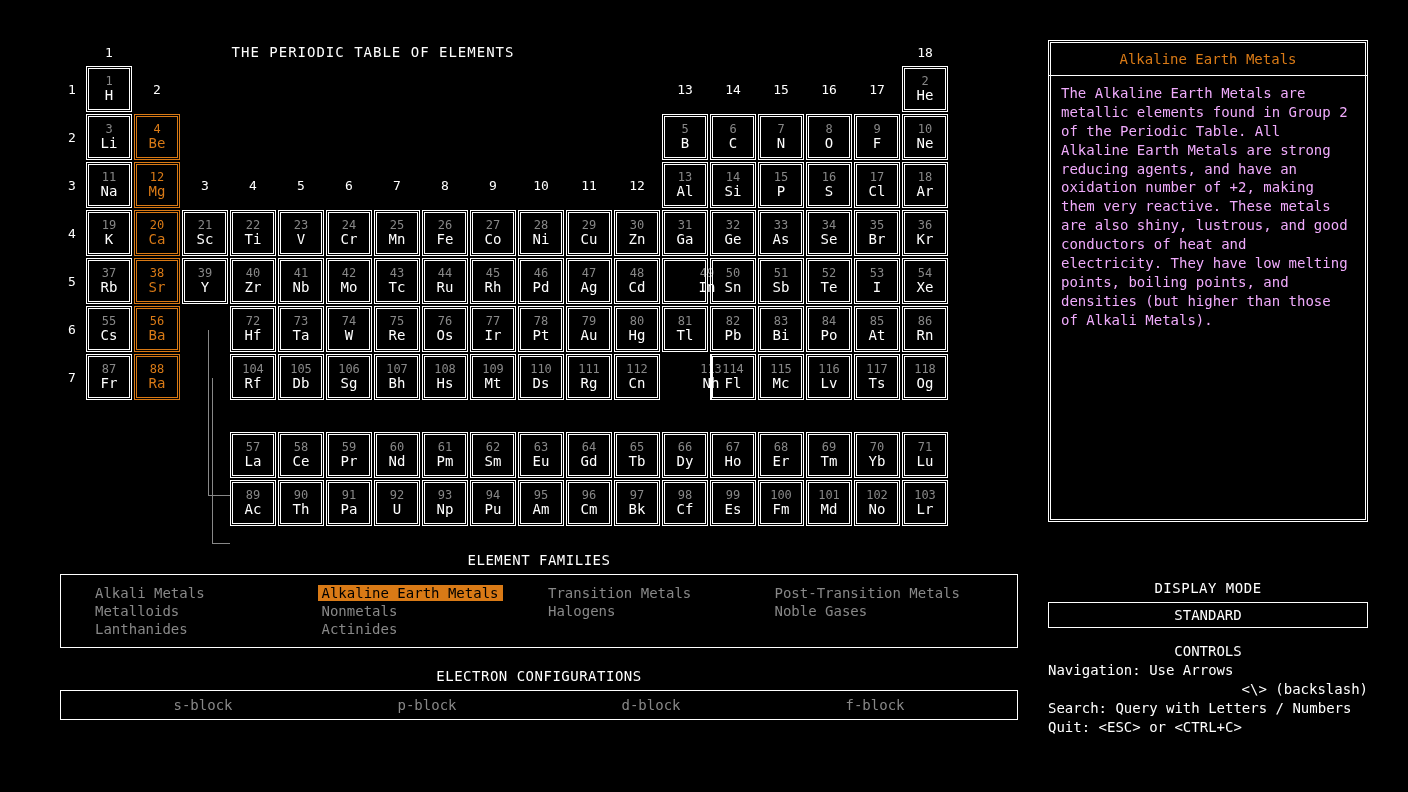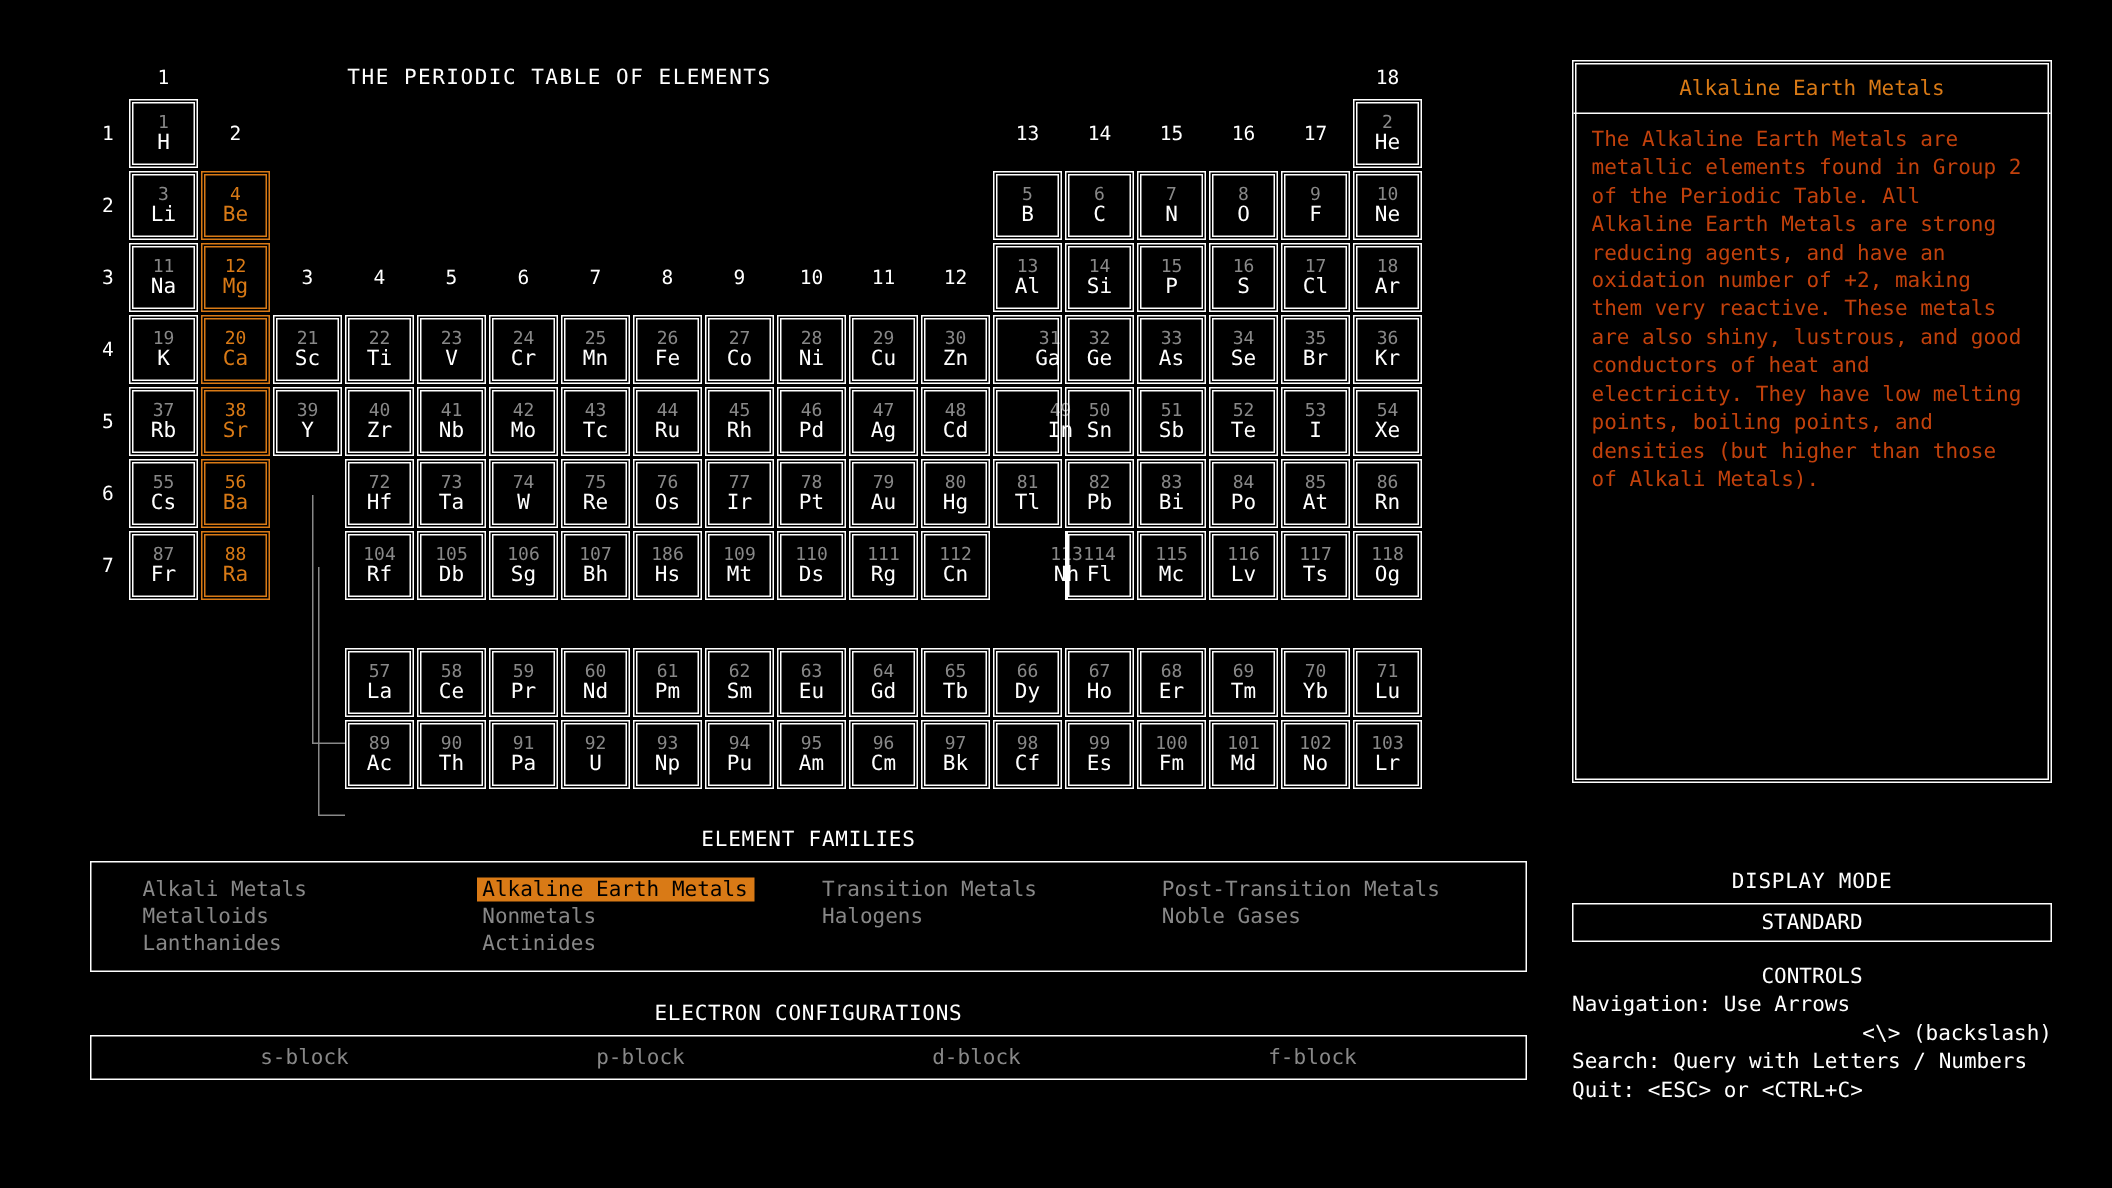--- a/index.html
+++ b/index.html
@@ -98,21 +98,21 @@
     color: #d97a16;
     text-align: center;
     margin-bottom: 8px;
   }
   .info-sep {
     border: none;
     border-top: 1px solid #fff;
     margin: 0 -12px 8px -12px;
   }
   .info-body {
-    color: #c2410c;
+    color: #f0abfc;
     font-size: 14px;
     line-height: 1.35;
   }
 
   .sect-title {
     text-align: center;
     margin-bottom: 6px;
     letter-spacing: 0.5px;
   }
   .panel {
@@ -306,21 +306,21 @@
             <span class="sym">Ni</span>
           </div>
           <div class="cell" style="grid-area: 5 / 12;">
             <span class="num">29</span>
             <span class="sym">Cu</span>
           </div>
           <div class="cell" style="grid-area: 5 / 13;">
             <span class="num">30</span>
             <span class="sym">Zn</span>
           </div>
-          <div class="cell" style="grid-area: 5 / 14; align-items: flex-end;">
+          <div class="cell" style="grid-area: 5 / 14;">
             <span class="num">31</span>
             <span class="sym">Ga</span>
           </div>
           <div class="cell" style="grid-area: 5 / 15;">
             <span class="num">32</span>
             <span class="sym">Ge</span>
           </div>
           <div class="cell" style="grid-area: 5 / 16;">
             <span class="num">33</span>
             <span class="sym">As</span>
@@ -495,21 +495,21 @@
           </div>
           <div class="cell" style="grid-area: 8 / 7;">
             <span class="num">106</span>
             <span class="sym">Sg</span>
           </div>
           <div class="cell" style="grid-area: 8 / 8;">
             <span class="num">107</span>
             <span class="sym">Bh</span>
           </div>
           <div class="cell" style="grid-area: 8 / 9;">
-            <span class="num">186</span>
+            <span class="num">108</span>
             <span class="sym">Hs</span>
           </div>
           <div class="cell" style="grid-area: 8 / 10;">
             <span class="num">109</span>
             <span class="sym">Mt</span>
           </div>
           <div class="cell" style="grid-area: 8 / 11;">
             <span class="num">110</span>
             <span class="sym">Ds</span>
           </div>

